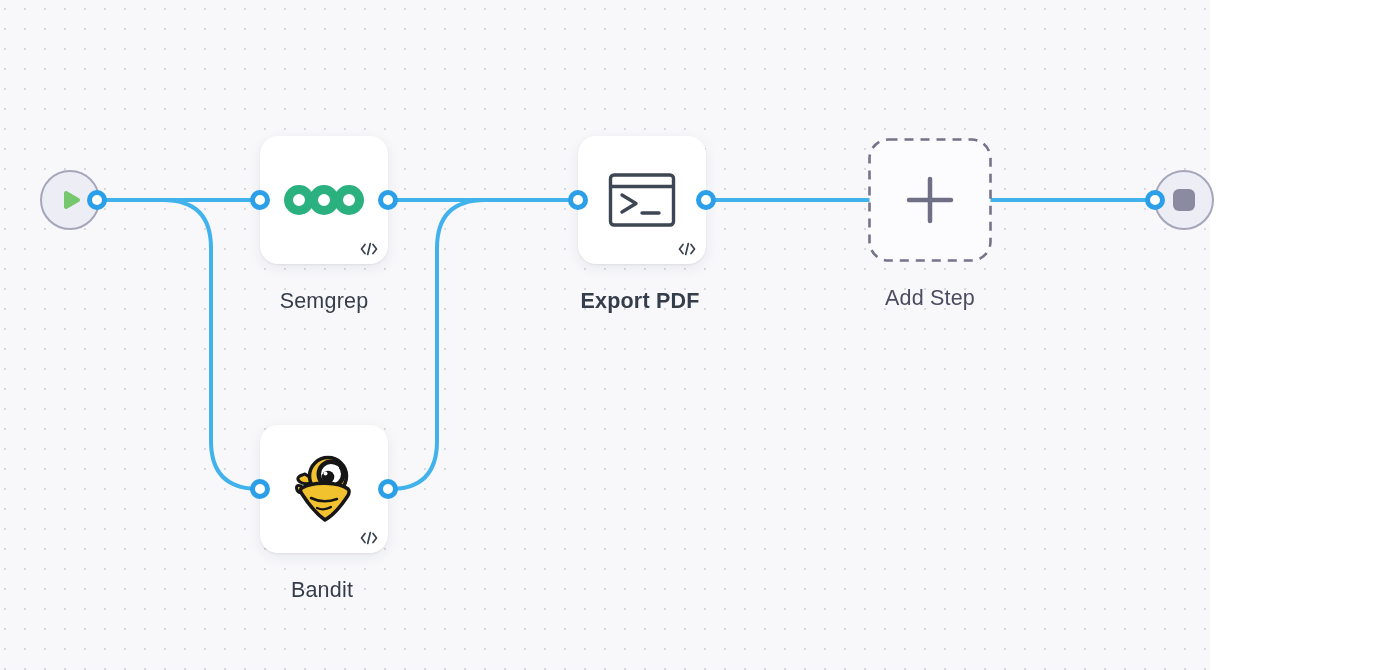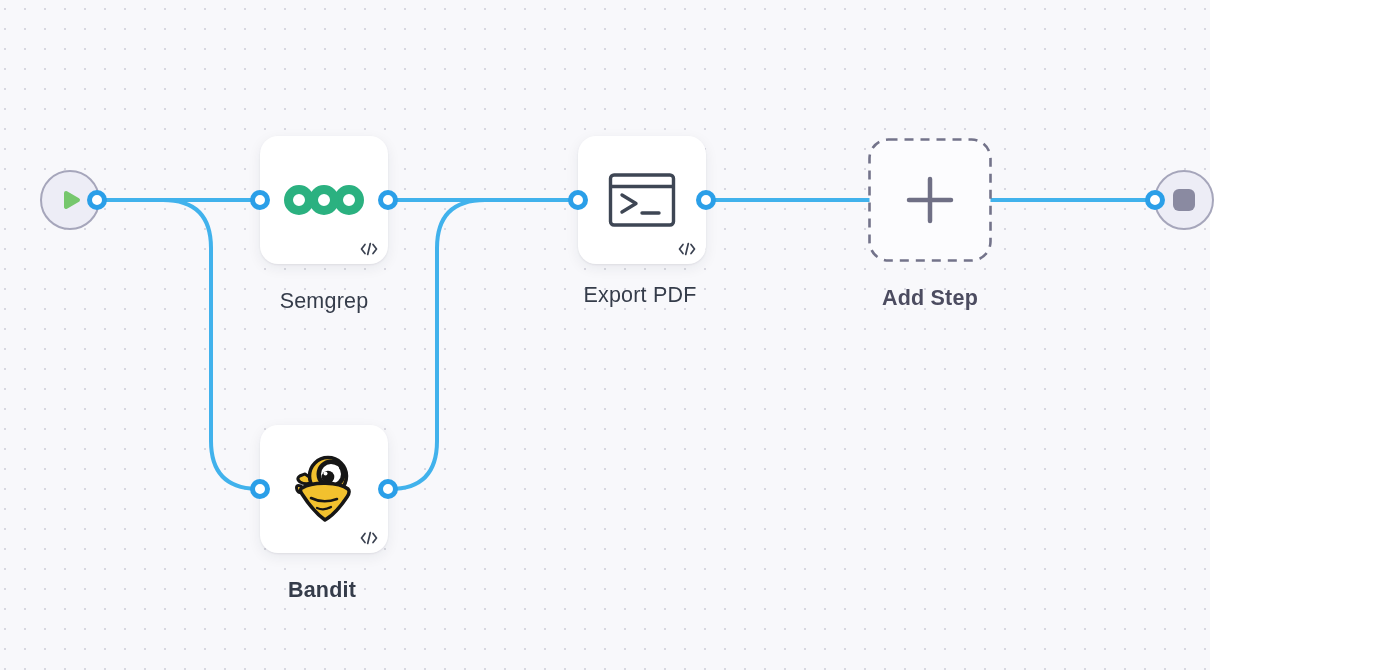--- a/index.html
+++ b/index.html
@@ -129,47 +129,47 @@
       <path d="M 11 36 C 22 29 48 30 57 37 C 59 39 58 42 56 45 C 48 57 41 64 34 68 C 27 63 18 53 11 42 C 9 39 9 37 11 36 Z" fill="#F2C12E" stroke="#161616" stroke-width="3.5" stroke-linejoin="round"></path>
       <path d="M 20 46 Q 32 52 46 47" fill="none" stroke="#161616" stroke-width="2.6" stroke-linecap="round"></path>
       <path d="M 26 56 Q 33 59 40 55" fill="none" stroke="#161616" stroke-width="2.2" stroke-linecap="round"></path>
     </svg>
     <svg class="code-badge" viewBox="0 0 18 13">
       <path d="M5 2 L1.5 6.5 L5 11" fill="none" stroke="#3A4150" stroke-width="1.7" stroke-linecap="round" stroke-linejoin="round"></path>
       <path d="M13 2 L16.5 6.5 L13 11" fill="none" stroke="#3A4150" stroke-width="1.7" stroke-linecap="round" stroke-linejoin="round"></path>
       <path d="M10.3 1 L7.7 12" fill="none" stroke="#3A4150" stroke-width="1.7" stroke-linecap="round"></path>
     </svg>
   </div>
-  <div class="node-label" style="left:322px; top:578px;font-weight:bold;">Bandit</div>
+  <div class="node-label" style="left:322px; top:578px;">Bandit</div>
 
   <div class="node-card" style="left:578px; top:136px;">
     <svg class="main-icon" width="68" height="56" viewBox="0 0 68 56">
       <rect x="2.5" y="3" width="63" height="50" rx="3.5" fill="none" stroke="#3E4654" stroke-width="3.4"></rect>
       <line x1="2.5" y1="14.5" x2="65.5" y2="14.5" stroke="#3E4654" stroke-width="3.4"></line>
       <path d="M 14 23 L 28 31.5 L 14 40" fill="none" stroke="#3E4654" stroke-width="3.4" stroke-linecap="round" stroke-linejoin="round"></path>
       <line x1="34" y1="41" x2="51" y2="41" stroke="#3E4654" stroke-width="3.4" stroke-linecap="round"></line>
     </svg>
     <svg class="code-badge" viewBox="0 0 18 13">
       <path d="M5 2 L1.5 6.5 L5 11" fill="none" stroke="#3A4150" stroke-width="1.7" stroke-linecap="round" stroke-linejoin="round"></path>
       <path d="M13 2 L16.5 6.5 L13 11" fill="none" stroke="#3A4150" stroke-width="1.7" stroke-linecap="round" stroke-linejoin="round"></path>
       <path d="M10.3 1 L7.7 12" fill="none" stroke="#3A4150" stroke-width="1.7" stroke-linecap="round"></path>
     </svg>
   </div>
-  <div class="node-label" style="left:640px; top:283px;">Export PDF</div>
+  <div class="node-label" style="left:640px; top:289px;font-weight:bold;">Export PDF</div>
 
   <div class="dashed-node" style="left:868px; top:138px;">
     <svg width="124" height="124" viewBox="0 0 124 124">
       <rect x="1.5" y="1.5" width="121" height="121" rx="19" fill="#FCFCFE" stroke="#73738A" stroke-width="2.6" stroke-dasharray="9 7"></rect>
       <g>
         <line x1="62" y1="41" x2="62" y2="83" stroke="#6F6F85" stroke-width="4.5" stroke-linecap="round"></line>
         <line x1="41" y1="62" x2="83" y2="62" stroke="#6F6F85" stroke-width="4.5" stroke-linecap="round"></line>
       </g>
     </svg>
   </div>
-  <div class="node-label muted" style="left:930px; top:286px;font-weight:bold;">Add Step</div>
+  <div class="node-label muted" style="left:930px; top:286px;">Add Step</div>
 
   <div class="node-circle" style="left:1154px; top:170px;">
     <div class="stop-square"></div>
   </div>
 
   <div class="connector" style="left:97px;  top:200px;"></div>
   <div class="connector" style="left:260px; top:200px;"></div>
   <div class="connector" style="left:388px; top:200px;"></div>
   <div class="connector" style="left:260px; top:489px;"></div>
   <div class="connector" style="left:388px; top:489px;"></div>

